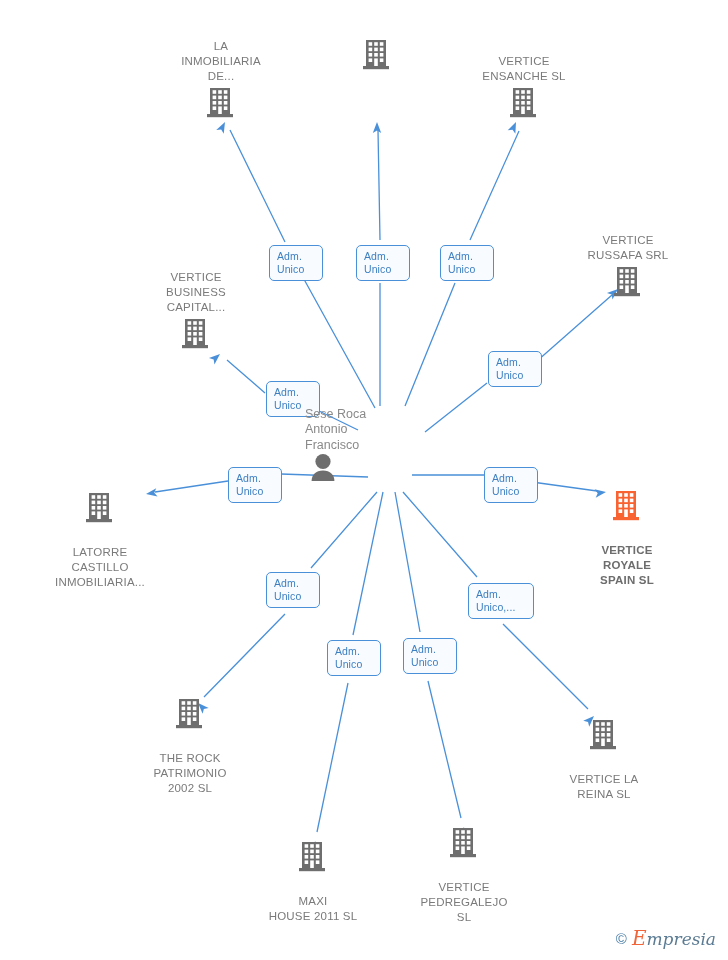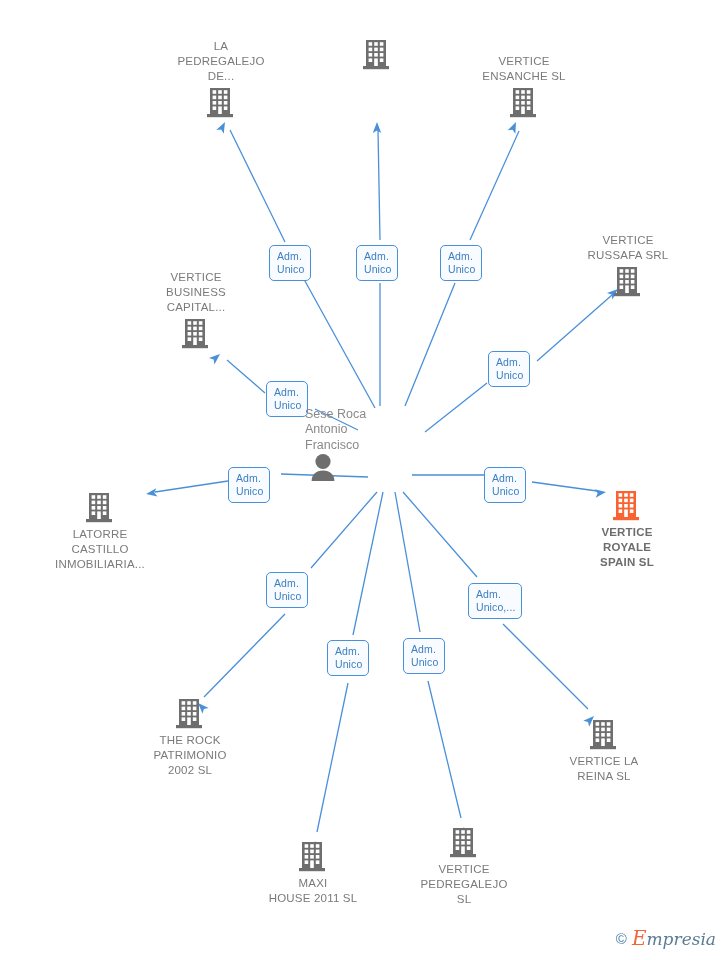--- a/index.html
+++ b/index.html
@@ -37,21 +37,21 @@
     line-height: 0;
   }
   .node .caption {
     display: block;
     font-size: 11.5px;
     color: #7a7a7a;
     letter-spacing: 0.2px;
     white-space: pre-line;
   }
   .node.label-above .caption { margin-bottom: 3px; }
-  .node.label-below .caption { margin-top: 3px; }
+  .node.label-below .caption { margin-top: 21px; }
   .node.highlight .caption {
     color: #6d6d6d;
     font-weight: bold;
   }
   .person-node {
     position: absolute;
     width: 170px;
     margin-left: -85px;
     line-height: 15.5px;
   }
@@ -63,21 +63,21 @@
   }
   .edge-label {
     position: absolute;
     box-sizing: border-box;
     background: #f8fbff;
     border: 1.4px solid #4a90d9;
     border-radius: 5px;
     color: #3d7fc1;
     font-size: 10.5px;
     line-height: 13px;
-    padding: 4px 6px 4px 7px;
+    padding: 4px 18px 4px 7px;
     text-align: left;
     white-space: pre-line;
     letter-spacing: 0.1px;
   }
   .watermark {
     position: absolute;
     right: 12px;
     bottom: 12px;
     display: flex;
     align-items: center;
@@ -127,21 +127,21 @@
       <path d="M 0 0 L -11 -4.2 L -8.4 0 L -11 4.2 Z" fill="#4a90d9" transform="translate(315,841) rotate(-101)"></path>
       <path d="M 395 492 L 420 632 M 428 681 L 461 818" stroke="#4a90d9" stroke-width="1.3" fill="none"></path>
       <path d="M 0 0 L -11 -4.2 L -8.4 0 L -11 4.2 Z" fill="#4a90d9" transform="translate(464,827) rotate(-77)"></path>
       <path d="M 403 492 L 477 577 M 503 624 L 588 709" stroke="#4a90d9" stroke-width="1.3" fill="none"></path>
       <path d="M 0 0 L -11 -4.2 L -8.4 0 L -11 4.2 Z" fill="#4a90d9" transform="translate(594,716) rotate(-45)"></path>
     </svg>
 
   <div id="nodes-layer">
       <div class="node label-above" style="left: 221px; top: 39px;">
         <span class="caption">LA
-PEDREGALEJO
+INMOBILIARIA
 DE...</span>
         <span class="icon-wrap"><svg width="30" height="32" viewBox="0 0 30 32">
             <rect x="4" y="1" width="20" height="26" fill="#6e6e6e"></rect>
             <rect x="1" y="27" width="26" height="3.2" fill="#6e6e6e"></rect>
             <rect x="6.6" y="3.2" width="3.6" height="3.6" fill="#ffffff"></rect>
             <rect x="12.2" y="3.2" width="3.6" height="3.6" fill="#ffffff"></rect>
             <rect x="17.8" y="3.2" width="3.6" height="3.6" fill="#ffffff"></rect>
             <rect x="6.6" y="8.6" width="3.6" height="3.6" fill="#ffffff"></rect>
             <rect x="12.2" y="8.6" width="3.6" height="3.6" fill="#ffffff"></rect>
             <rect x="17.8" y="8.6" width="3.6" height="3.6" fill="#ffffff"></rect>

